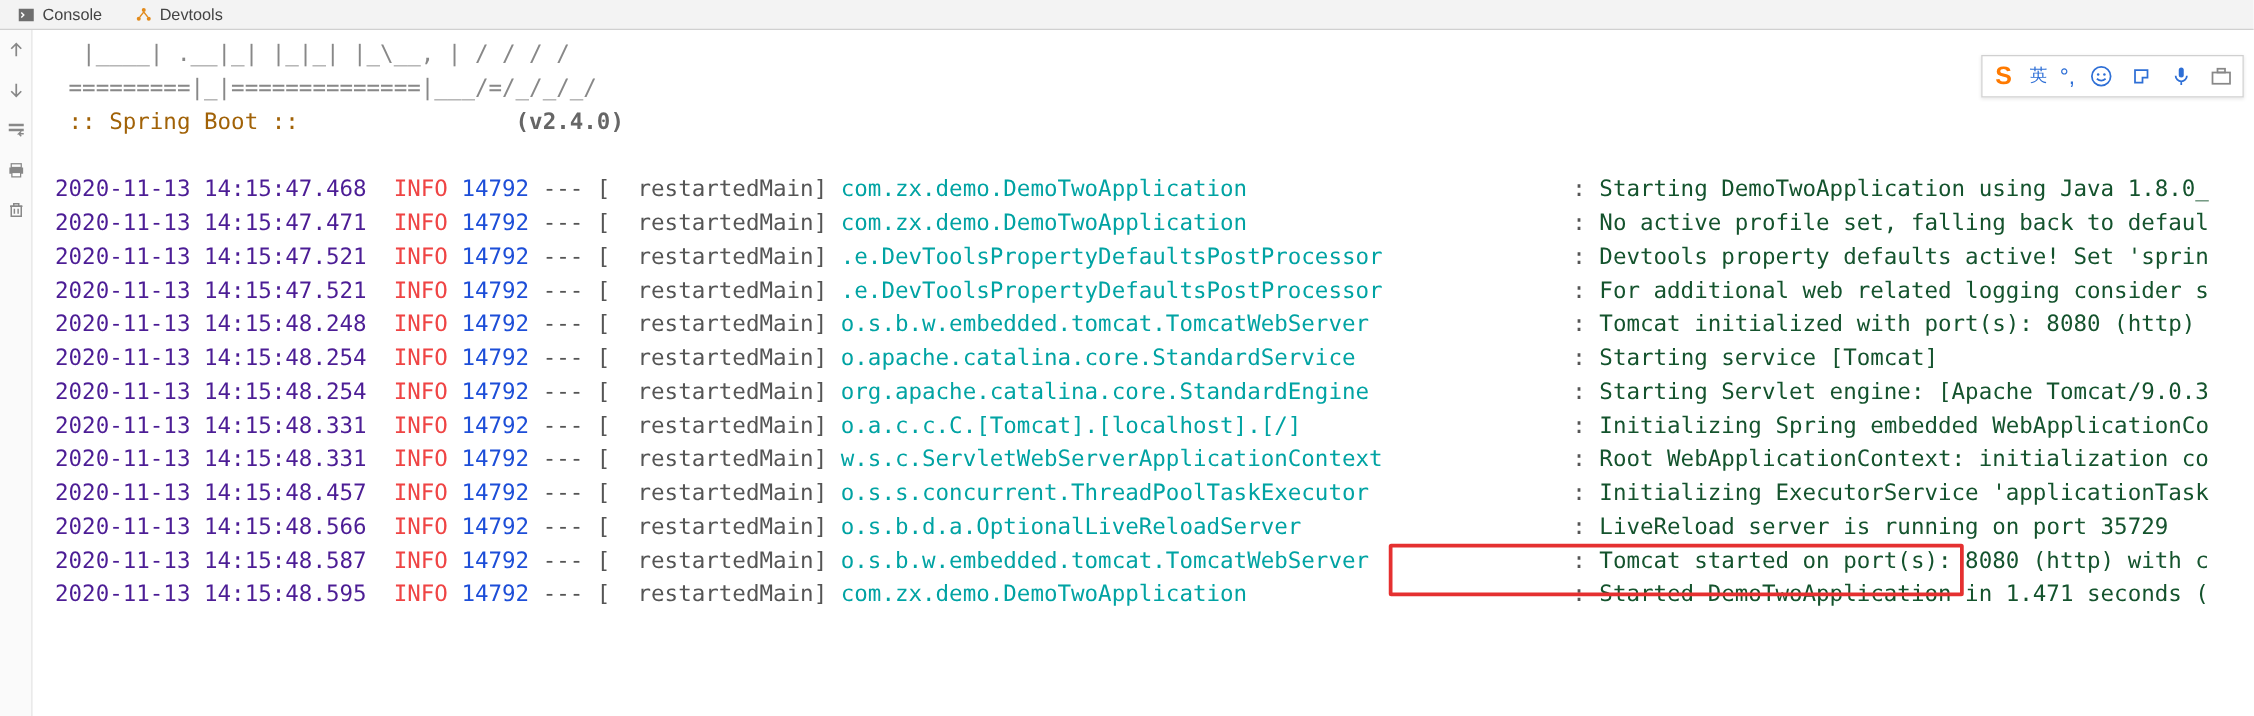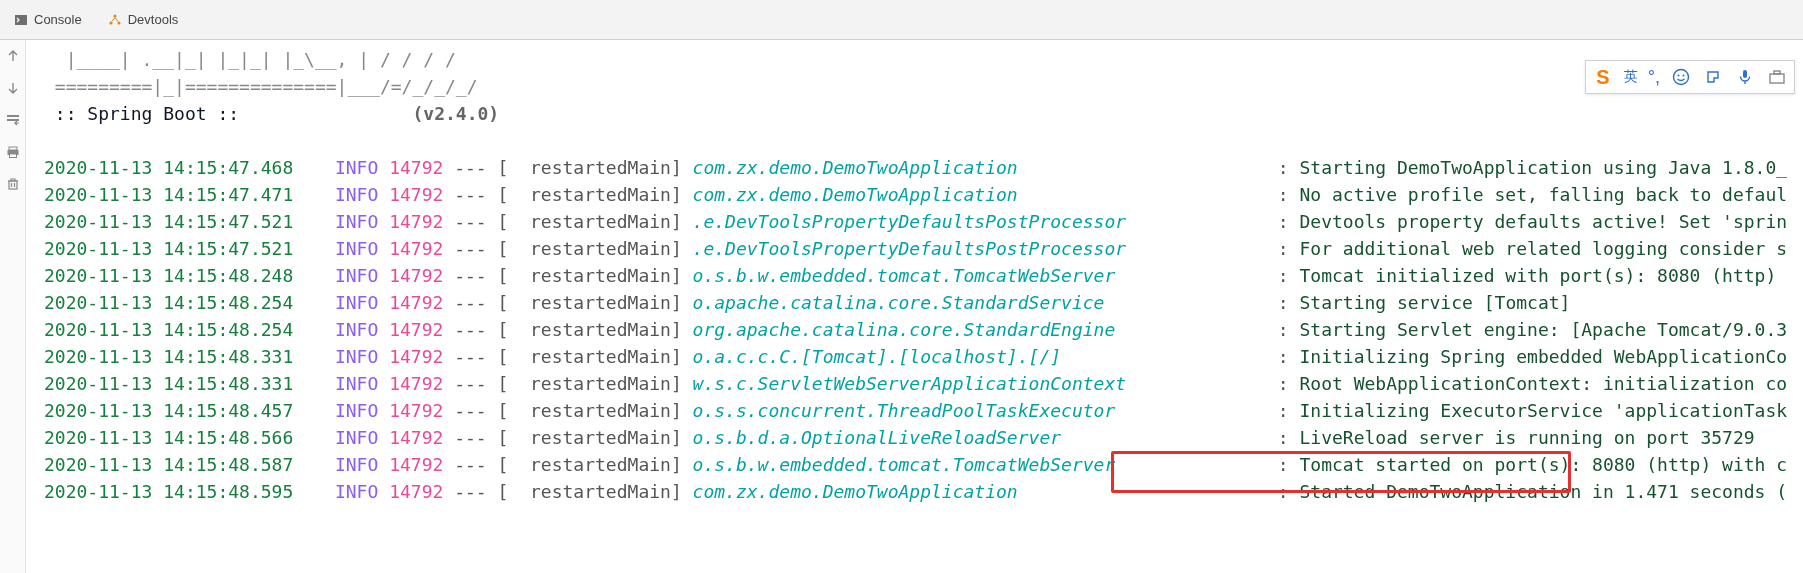--- a/index.html
+++ b/index.html
@@ -1,37 +1,37 @@
 <!DOCTYPE html>
 <html><head>
 <meta charset="utf-8">
 <style>
   * { margin: 0; padding: 0; box-sizing: border-box; }
   html, body { width: 1803px; height: 573px; font-family: "Consolas","Menlo","Monaco",monospace; background: #ffffff; overflow: hidden; color: #333; }
   .root { display: flex; flex-direction: column; height: 100%; }
-  .tabs-bar { height: 40px; background: #f3f3f3; border-bottom: 1px solid #d0d0d0; display: flex; align-items: center; padding-left: 8px; font-family: "Segoe UI", Arial, sans-serif; font-size: 13px; color: #444; gap: 14px; }
+  .tabs-bar { height: 24px; background: #f3f3f3; border-bottom: 1px solid #d0d0d0; display: flex; align-items: center; padding-left: 8px; font-family: "Segoe UI", Arial, sans-serif; font-size: 13px; color: #444; gap: 14px; }
   .tab { display: flex; align-items: center; gap: 6px; height: 100%; padding: 0 6px; }
   .tab.active { }
   .tab-icon { width: 14px; height: 14px; display: inline-flex; align-items: center; justify-content: center; }
   .body-row { display: flex; flex-direction: row; flex: 1; overflow: hidden; }
   .gutter { width: 26px; background: #fafafa; border-right: 1px solid #e5e5e5; display: flex; flex-direction: column; align-items: center; padding-top: 6px; gap: 12px; }
   .gutter-btn { width: 20px; height: 20px; display: flex; align-items: center; justify-content: center; color: #666; }
   .console-area { flex: 1; overflow: hidden; position: relative; }
   .console-content { padding: 6px 0 0 18px; font-size: 18px; line-height: 27px; white-space: pre; font-family: "Consolas","Menlo","Monaco",monospace; }
   .ascii-line { color: #888; text-align: center; }
   .spring-line { }
-  .spring-name { color: #0f172a; }
+  .spring-name { color: #a16207; }
   .spring-ver { color: #666; font-weight: bold; }
   .log-row { display: inline-block; }
-  .ts { color: #15803d; }
-  .level { color: #8b5cf6; margin-left: 20px; }
-  .pid { color: #ec4899; }
+  .ts { color: #4c1d95; }
+  .level { color: #ef4444; }
+  .pid { color: #1d4ed8; }
   .dashes { color: #555; }
   .thread { color: #555; margin-top: 16px; }
-  .logger { color: #00a3a3; font-style: italic; }
+  .logger { color: #00a3a3; }
   .msg { color: #14532d; }
   .highlight-box { position: absolute; border: 3px solid #e53030; border-radius: 2px; pointer-events: none; }
   .floating-toolbar { position: absolute; top: 20px; right: 8px; height: 34px; background: #fff; border: 1px solid #d0d0d0; display: flex; align-items: center; padding: 0 6px; gap: 10px; font-family: "Segoe UI", Arial, sans-serif; font-size: 14px; color: #555; box-shadow: 0 1px 3px rgba(0,0,0,.1); }
   .tb-icon { width: 22px; height: 22px; display:flex; align-items:center; justify-content:center; }
   .sogou { width: 26px; height: 26px; background:#fff; border-radius:4px; display:flex; align-items:center; justify-content:center; }
   .sogou-inner { font-weight:bold; color:#ff7a00; font-size:20px; font-family: Arial, sans-serif; }
 </style>
 </head>
 <body>
 

